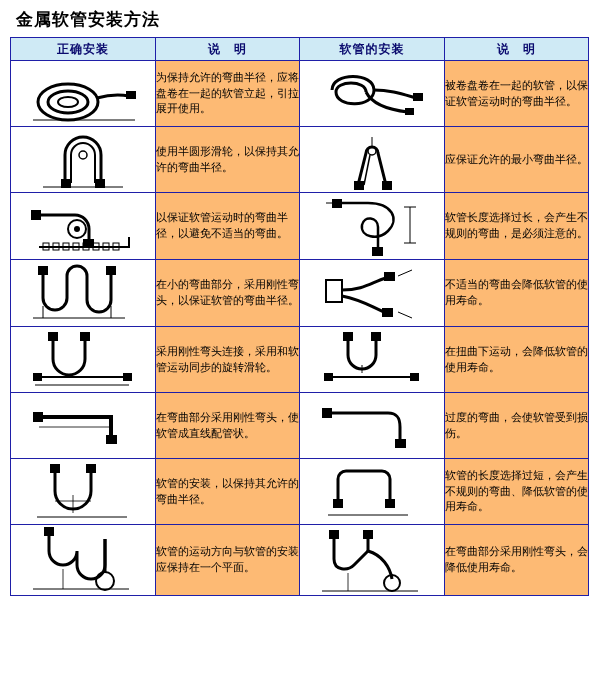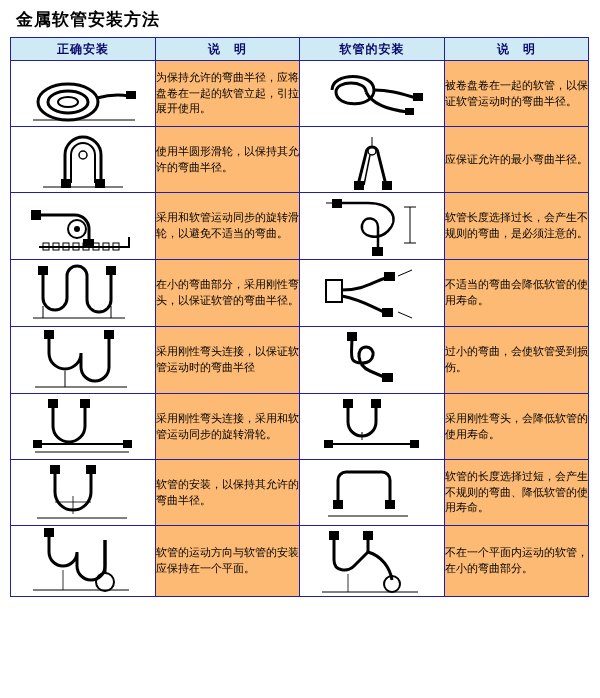--- a/index.html
+++ b/index.html
@@ -149,21 +149,21 @@
               <rect x="34" y="48" width="6" height="7" fill="none"></rect>
               <rect x="44" y="48" width="6" height="7" fill="none"></rect>
               <rect x="54" y="48" width="6" height="7" fill="none"></rect>
               <rect x="64" y="48" width="6" height="7" fill="none"></rect>
               <rect x="74" y="48" width="6" height="7" fill="none"></rect>
               <rect x="84" y="48" width="6" height="7" fill="none"></rect>
               <rect x="94" y="48" width="6" height="7" fill="none"></rect>
             </g>
           </svg>
         </td>
-        <td class="txt-cell">采用和软管运动同步的旋转滑轮，以避免不适当的弯曲。</td>
+        <td class="txt-cell">以保证软管运动时的弯曲半径，以避免不适当的弯曲。</td>
         <td class="img-cell">
           <svg class="fig" width="128" height="66" viewBox="0 0 128 66">
             <path d="M30 10 L60 10 C 84 10, 92 26, 80 38 C 70 48, 52 44, 54 32 C 56 22, 70 24, 70 34 L70 56" fill="none" stroke="#000" stroke-width="2.5"></path>
             <rect x="24" y="6" width="10" height="9" fill="#000"></rect>
             <rect x="64" y="54" width="11" height="9" fill="#000"></rect>
             <line x1="18" y1="10" x2="24" y2="10" stroke="#000" stroke-width="1"></line>
             <line x1="96" y1="14" x2="108" y2="14" stroke="#000" stroke-width="1"></line>
             <line x1="96" y1="50" x2="108" y2="50" stroke="#000" stroke-width="1"></line>
             <line x1="102" y1="14" x2="102" y2="50" stroke="#000" stroke-width="1"></line>
           </svg>
@@ -190,40 +190,20 @@
             <rect x="76" y="10" width="11" height="9" fill="#000"></rect>
             <path d="M34 34 C 54 38, 62 44, 76 50" fill="none" stroke="#000" stroke-width="3"></path>
             <rect x="74" y="46" width="11" height="9" fill="#000"></rect>
             <line x1="90" y1="14" x2="104" y2="8" stroke="#000" stroke-width="1"></line>
             <line x1="90" y1="50" x2="104" y2="56" stroke="#000" stroke-width="1"></line>
           </svg>
         </td>
         <td class="txt-cell">不适当的弯曲会降低软管的使用寿命。</td>
       </tr>
 
-      <tr>
-        <td class="img-cell">
-          <svg class="fig" width="128" height="66" viewBox="0 0 128 66">
-            <path d="M30 8 L30 26 A16 16 0 0 0 62 26 L62 40 A14 14 0 0 0 90 40 L90 10" fill="none" stroke="#000" stroke-width="3"></path>
-            <rect x="25" y="3" width="10" height="9" fill="#000"></rect>
-            <rect x="85" y="3" width="10" height="9" fill="#000"></rect>
-            <line x1="16" y1="60" x2="108" y2="60" stroke="#000" stroke-width="1"></line>
-            <line x1="46" y1="44" x2="46" y2="60" stroke="#000" stroke-width="1"></line>
-          </svg>
-        </td>
-        <td class="txt-cell">采用刚性弯头连接，以保证软管运动时的弯曲半径</td>
-        <td class="img-cell">
-          <svg class="fig" width="128" height="62" viewBox="0 0 128 62">
-            <path d="M44 8 C 44 26, 40 34, 54 34 C 68 34, 68 18, 58 18 C 48 18, 48 36, 62 42 L76 48" fill="none" stroke="#000" stroke-width="3"></path>
-            <rect x="39" y="3" width="10" height="9" fill="#000"></rect>
-            <rect x="74" y="44" width="11" height="9" fill="#000"></rect>
-          </svg>
-        </td>
-        <td class="txt-cell">过小的弯曲，会使软管受到损伤。</td>
-      </tr>
 
       <tr>
         <td class="img-cell">
           <svg class="fig" width="128" height="62" viewBox="0 0 128 62">
             <path d="M34 8 L34 30 A16 16 0 0 0 66 30 L66 8" fill="none" stroke="#000" stroke-width="3"></path>
             <rect x="29" y="3" width="10" height="9" fill="#000"></rect>
             <rect x="61" y="3" width="10" height="9" fill="#000"></rect>
             <line x1="16" y1="48" x2="110" y2="48" stroke="#000" stroke-width="2"></line>
             <rect x="14" y="44" width="9" height="8" fill="#000"></rect>
             <rect x="104" y="44" width="9" height="8" fill="#000"></rect>
@@ -235,23 +215,42 @@
           <svg class="fig" width="128" height="62" viewBox="0 0 128 62">
             <path d="M40 8 L40 26 A14 14 0 0 0 68 26 L68 8" fill="none" stroke="#000" stroke-width="3"></path>
             <rect x="35" y="3" width="10" height="9" fill="#000"></rect>
             <rect x="63" y="3" width="10" height="9" fill="#000"></rect>
             <line x1="18" y1="48" x2="108" y2="48" stroke="#000" stroke-width="2"></line>
             <rect x="16" y="44" width="9" height="8" fill="#000"></rect>
             <rect x="102" y="44" width="9" height="8" fill="#000"></rect>
             <path d="M54 36 C 54 40, 54 42, 54 44" stroke="#000" stroke-width="1" fill="none"></path>
           </svg>
         </td>
-        <td class="txt-cell">采用刚性弯头，会降低软管的使用寿命。</td>
-      </tr>
-
+        <td class="txt-cell">在扭曲下运动，会降低软管的使用寿命。</td>
+      </tr>
+
+      <tr>
+        <td class="img-cell">
+          <svg class="fig" width="128" height="58" viewBox="0 0 128 58">
+            <path d="M20 20 L92 20 L92 40" fill="none" stroke="#000" stroke-width="4"></path>
+            <rect x="14" y="15" width="10" height="10" fill="#000"></rect>
+            <rect x="87" y="38" width="11" height="9" fill="#000"></rect>
+            <line x1="20" y1="30" x2="92" y2="30" stroke="#000" stroke-width="0.8"></line>
+          </svg>
+        </td>
+        <td class="txt-cell">在弯曲部分采用刚性弯头，使软管成直线配管状。</td>
+        <td class="img-cell">
+          <svg class="fig" width="128" height="58" viewBox="0 0 128 58">
+            <path d="M20 16 L80 16 C 90 16, 92 22, 92 30 L92 44" fill="none" stroke="#000" stroke-width="3"></path>
+            <rect x="14" y="11" width="10" height="10" fill="#000"></rect>
+            <rect x="87" y="42" width="11" height="9" fill="#000"></rect>
+          </svg>
+        </td>
+        <td class="txt-cell">过度的弯曲，会使软管受到损伤。</td>
+      </tr>
 
       <tr>
         <td class="img-cell">
           <svg class="fig" width="128" height="62" viewBox="0 0 128 62">
             <path d="M36 8 L36 30 A18 18 0 0 0 72 30 L72 8" fill="none" stroke="#000" stroke-width="3"></path>
             <rect x="31" y="3" width="10" height="9" fill="#000"></rect>
             <rect x="67" y="3" width="10" height="9" fill="#000"></rect>
             <line x1="36" y1="40" x2="72" y2="40" stroke="#000" stroke-width="0.8"></line>
             <line x1="54" y1="34" x2="54" y2="52" stroke="#000" stroke-width="0.8"></line>
             <line x1="18" y1="56" x2="108" y2="56" stroke="#000" stroke-width="1"></line>
@@ -287,18 +286,18 @@
             <rect x="21" y="5" width="10" height="9" fill="#000"></rect>
             <path d="M26 34 C 26 46, 40 46, 46 40 L60 26" fill="none" stroke="#000" stroke-width="3"></path>
             <path d="M60 26 L60 10" fill="none" stroke="#000" stroke-width="3"></path>
             <rect x="55" y="5" width="10" height="9" fill="#000"></rect>
             <path d="M60 26 C 74 30, 82 42, 84 54" fill="none" stroke="#000" stroke-width="3"></path>
             <circle cx="84" cy="58" r="8" fill="none" stroke="#000" stroke-width="2"></circle>
             <line x1="14" y1="66" x2="110" y2="66" stroke="#000" stroke-width="1"></line>
             <line x1="40" y1="48" x2="40" y2="66" stroke="#000" stroke-width="0.8"></line>
           </svg>
         </td>
-        <td class="txt-cell">不在一个平面内运动的软管，在小的弯曲部分。</td>
+        <td class="txt-cell">在弯曲部分采用刚性弯头，会降低使用寿命。</td>
       </tr>
 
     </tbody>
   </table>
 </div>
 
 </body></html>

